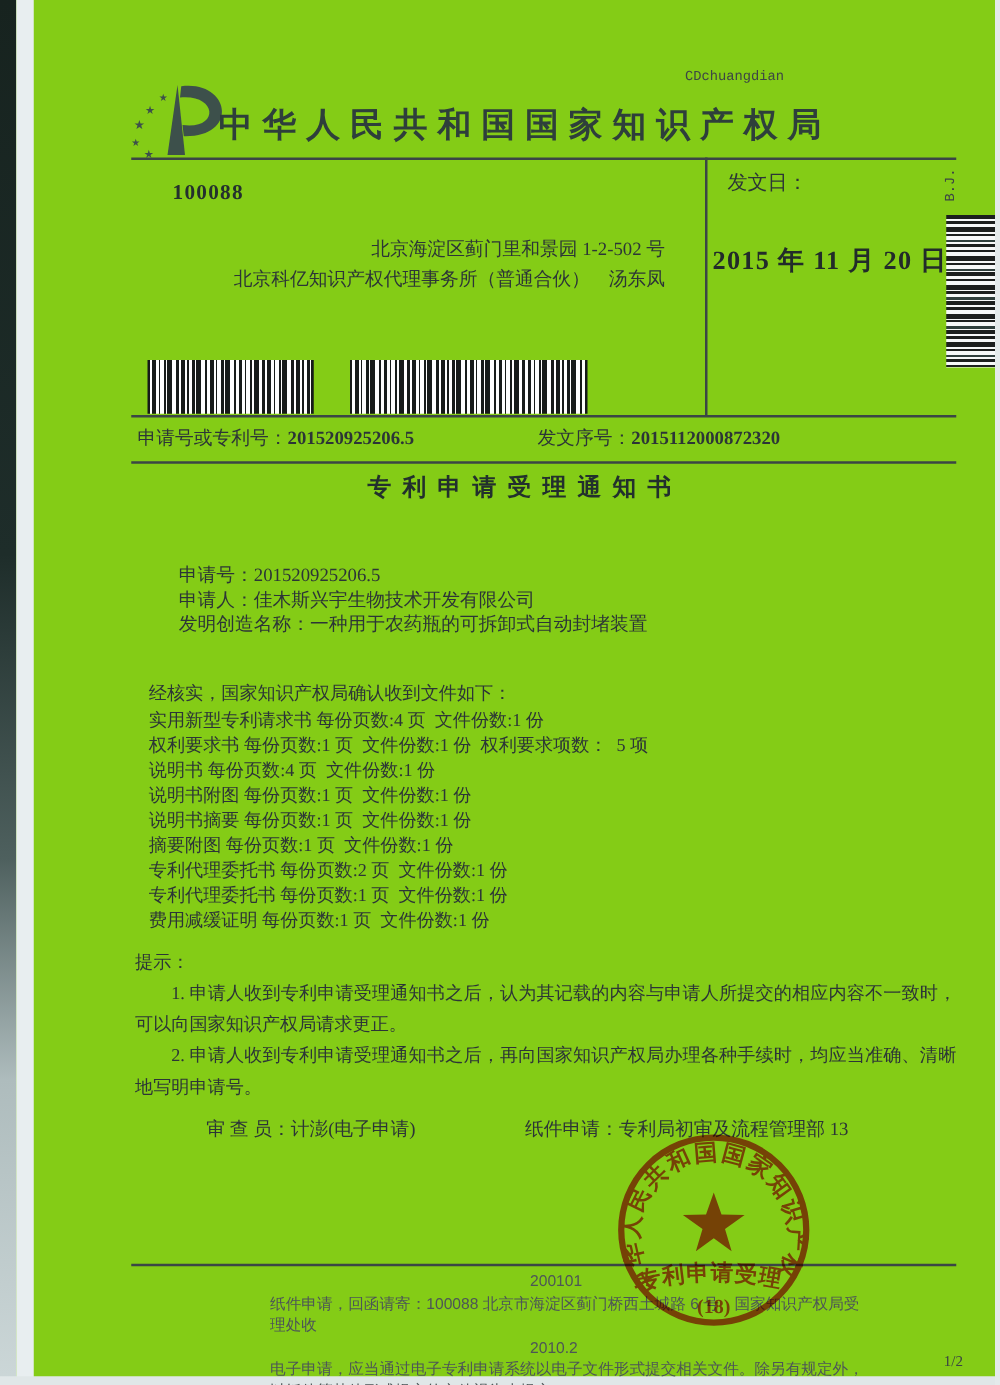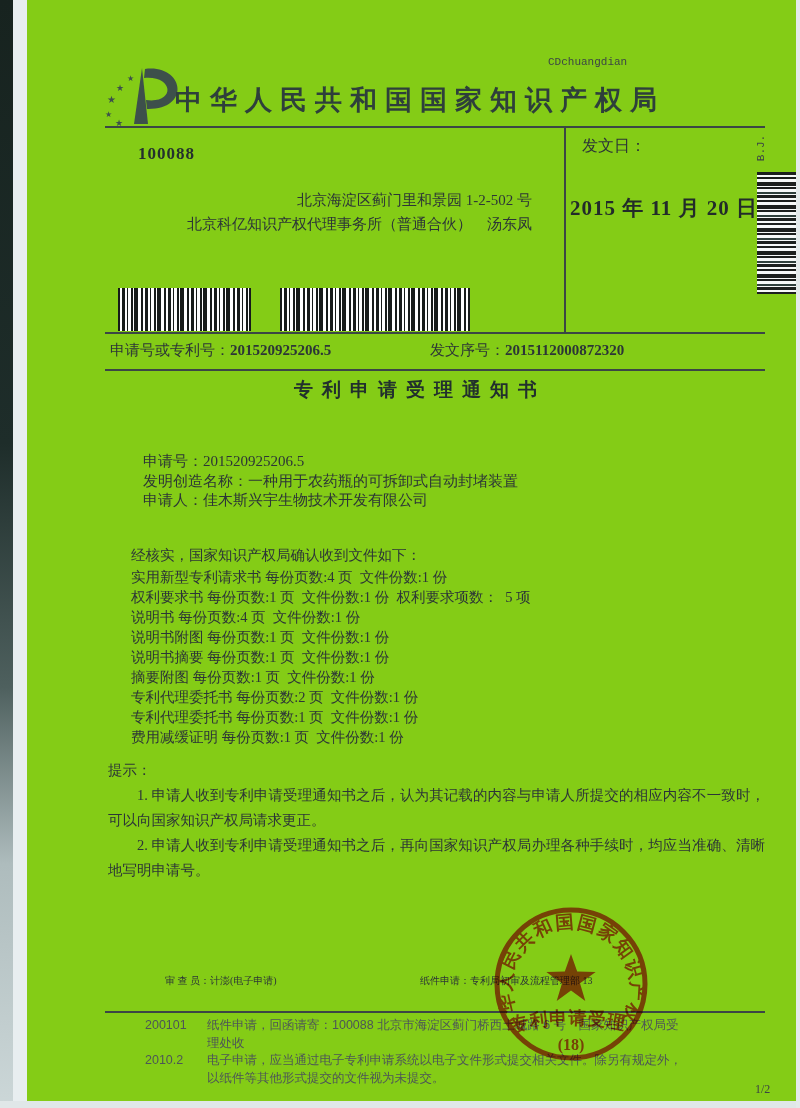--- a/index.html
+++ b/index.html
@@ -39,33 +39,33 @@
 
   .ref-row { left:110px; top:341px; width:655px; font-size:15px; }
   .ref-serial { position:absolute; left:320px; top:0; }
   .ref-val { font-weight:bold; }
 
   .notice-title { left:110px; top:377px; width:620px; text-align:center; font-size:19px; font-weight:bold;
     letter-spacing:9px; color:#22302d; white-space:nowrap; }
 
   .intro { left:108px; top:406px; width:650px; font-size:15px; line-height:25px; text-align:justify; text-indent:2em; }
   .fields { left:143px; top:452px; font-size:15px; line-height:19.7px; }
-  .received { left:131px; top:545px; font-size:14.5px; line-height:20px; }
+  .received { left:119px; top:545px; font-size:14.5px; line-height:20px; }
   .received .doc-line { white-space:pre; }
   .tips { left:108px; top:758px; width:657px; font-size:14.5px; line-height:25px; }
   .tips p { text-indent:2em; text-align:justify; }
 
-  .examiner-row { left:165px; top:974px; width:600px; font-size:10px; }
+  .examiner-row { left:165px; top:894px; width:600px; font-size:15px; }
   .dept { position:absolute; left:255px; top:0; white-space:nowrap; }
 
   .stamp { left:484px; top:897px; width:174px; height:174px; mix-blend-mode:multiply; opacity:0.92; }
 
   .footer { left:145px; top:1017px; width:620px; font-family:"Liberation Sans", sans-serif;
     font-size:12.5px; line-height:17.5px; color:#4d5657; }
-  .footer .frow { display:flex; align-items:flex-start; }
+  .footer .frow { display:flex; align-items:center;flex-direction:column; }
   .footer .fcode { width:62px; flex:none; }
   .footer .ftext { width:478px; }
   .page-indicator { left:755px; top:1082px; font-size:12px; color:#3b4443; }
 </style>
 </head>
 <body>
 
 <div class="scan">
   <div class="edge-left"></div>
   <div class="edge-gap"></div>
@@ -115,22 +115,22 @@
     </span>
   </div>
 
   <div class="hline" style="left:105px; top:369px; width:660px;"></div>
 
   <div class="abs notice-title">专利申请受理通知书</div>
 
 
   <div class="abs fields">
     <div><span>申请号：</span><span>201520925206.5</span></div>
+    <div><span>申请人：</span><span>佳木斯兴宇生物技术开发有限公司</span></div>
     <div><span>发明创造名称：</span><span>一种用于农药瓶的可拆卸式自动封堵装置</span></div>
-    <div><span>申请人：</span><span>佳木斯兴宇生物技术开发有限公司</span></div>
   </div>
 
   <div class="abs received">
     <div style="margin-bottom:2px;">经核实，国家知识产权局确认收到文件如下：</div>
     <div class="doc-line">实用新型专利请求书 每份页数:4 页  文件份数:1 份</div>
     <div class="doc-line">权利要求书 每份页数:1 页  文件份数:1 份  权利要求项数：  5 项</div>
     <div class="doc-line">说明书 每份页数:4 页  文件份数:1 份</div>
     <div class="doc-line">说明书附图 每份页数:1 页  文件份数:1 份</div>
     <div class="doc-line">说明书摘要 每份页数:1 页  文件份数:1 份</div>
     <div class="doc-line">摘要附图 每份页数:1 页  文件份数:1 份</div>

